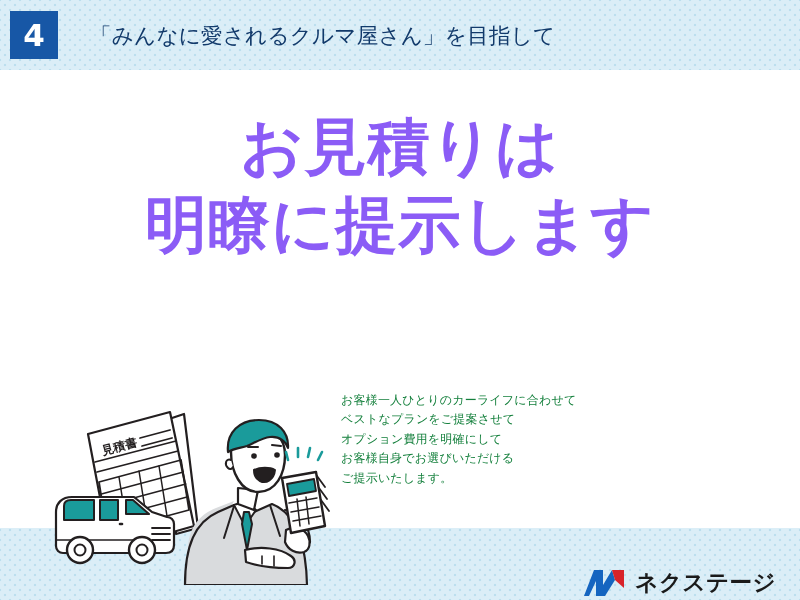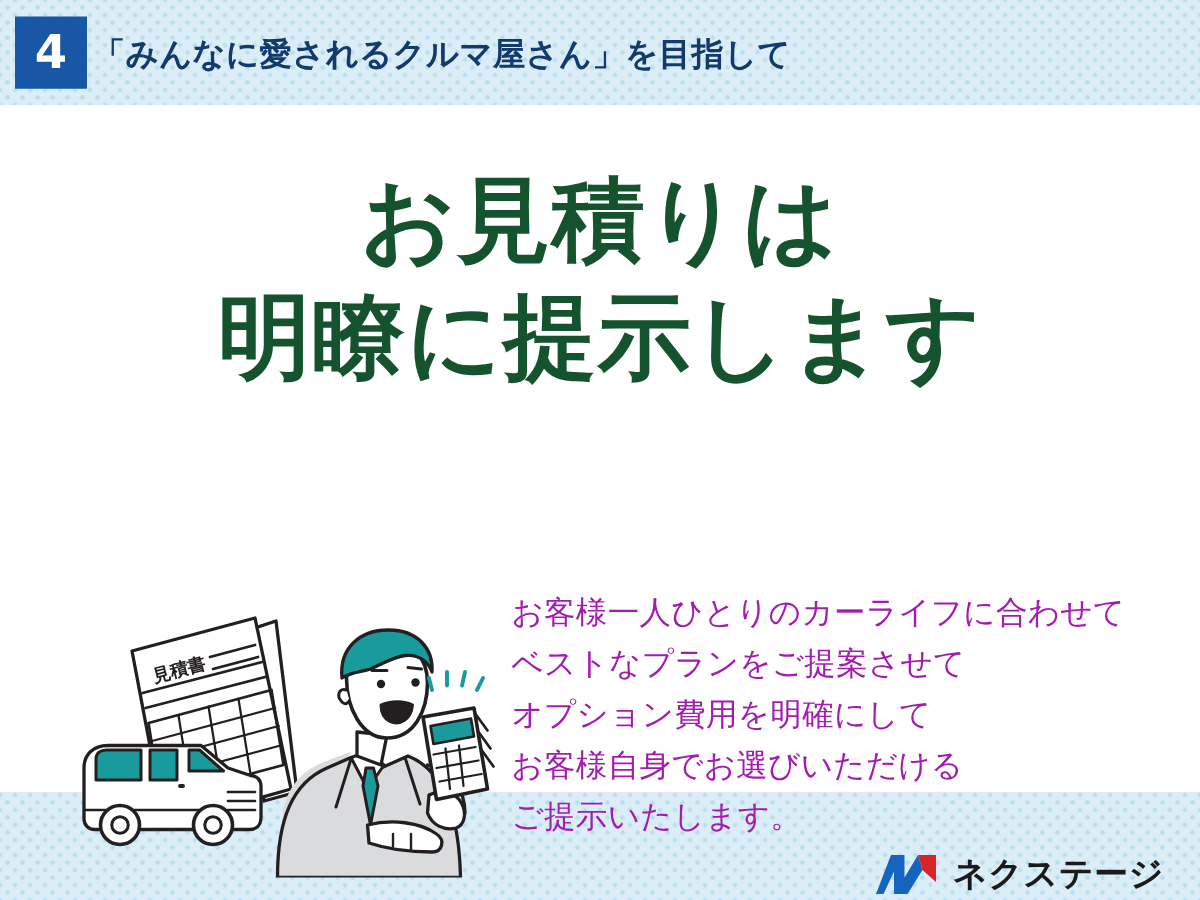--- a/index.html
+++ b/index.html
@@ -46,24 +46,24 @@
     font-size: 31px;
     font-weight: bold;
     display: flex;
     align-items: center;
     justify-content: center;
     line-height: 1;
     letter-spacing: 0;
     box-shadow: inset 0 0 0 1px #1757a6;
   }
   #header-title {
-    margin-left: 4px;
+    margin-left: 32px;
     color: #123a6b;
     font-size: 21.5px;
-    font-weight: bold;
+    font-weight: normal;
     letter-spacing: 0.3px;
     white-space: nowrap;
   }
 
   
   #panel {
     position: absolute;
     left: 0;
     top: 70px;
     width: 800px;
@@ -71,39 +71,39 @@
     background: #ffffff;
   }
 
   
   #headline {
     position: absolute;
     left: 0;
     top: 38px;
     width: 800px;
     text-align: center;
-    color: #14532d;
+    color: #8b5cf6;
     font-weight: bold;
     font-size: 62px;
     line-height: 1.25;
     letter-spacing: 1px;
   }
   #headline .hl-line {
     display: block;
     white-space: nowrap;
   }
 
   
   #body-text {
     position: absolute;
     left: 341px;
     top: 321px;
     width: 440px;
-    color: #a21caf;
-    font-size: 21px;
+    color: #15803d;
+    font-size: 12px;
     line-height: 1.62;
     letter-spacing: 0.2px;
   }
   #body-text .bt-line {
     display: block;
     white-space: nowrap;
   }
 
   
   #illustration {

